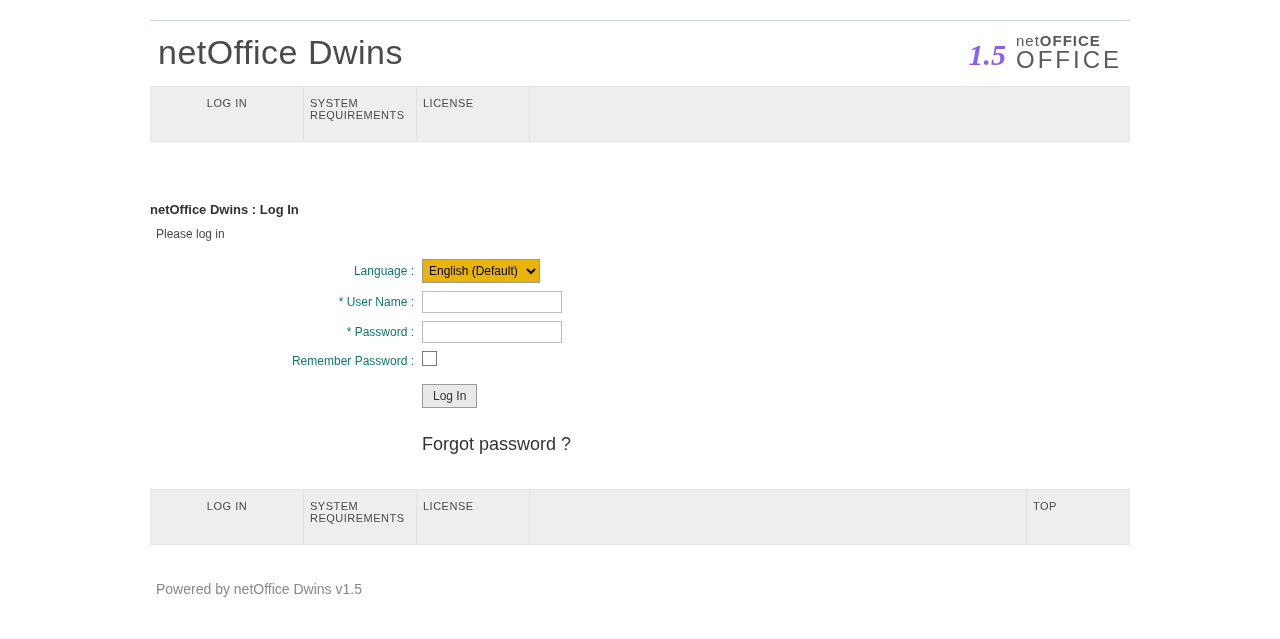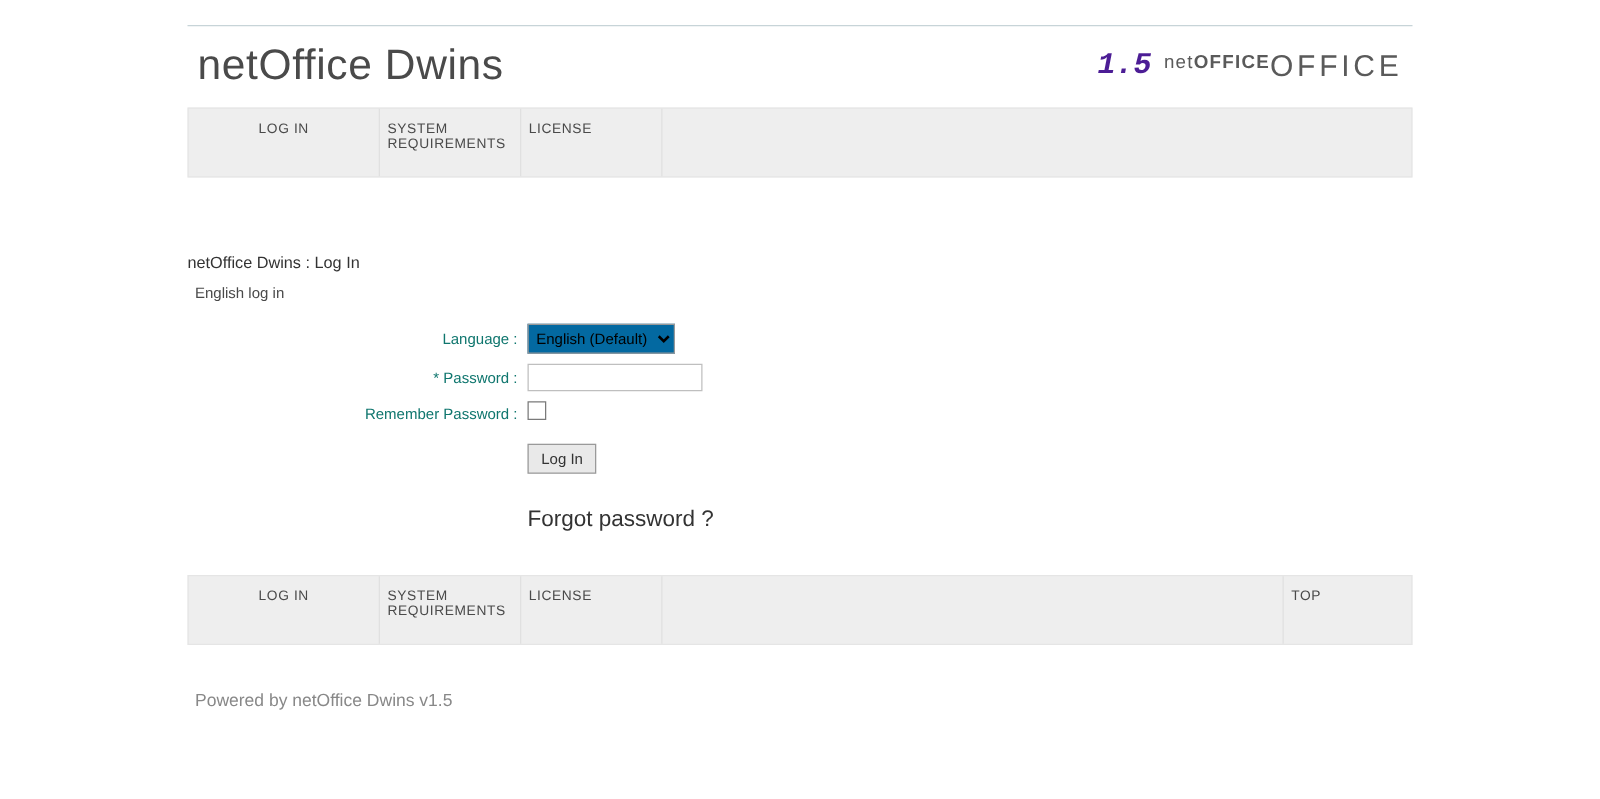--- a/index.html
+++ b/index.html
@@ -30,27 +30,27 @@
     font-weight: 500;
   }
   .brand-right {
     display: flex;
     align-items: flex-end;
     gap: 10px;
   }
   .brand-ver {
     font-style: italic;
     font-weight: bold;
-    font-size: 24px;
-    color: #4c1d95;
-    font-family: Liberation Mono, monospace;
+    font-size: 30px;
+    color: #8b5cf6;
+    font-family: Liberation Serif, serif;
   }
   .brand-stack {
     display: flex;
-    flex-direction: row;
+    flex-direction: column;
     line-height: 1;
     color: #5a5a5a;
   }
   .brand-stack .l1 { font-size: 15px; letter-spacing: 1px; }
   .brand-stack .l1 b { font-weight: bold; }
   .brand-stack .l2 { font-size: 24px; letter-spacing: 3px; font-weight: 300; }
 
   .navbar {
     background: #eeeeee;
     border: 1px solid #e5e5e5;
@@ -79,21 +79,21 @@
     width: 90px;
     border-left: 1px solid #e0e0e0;
     border-right: none;
   }
 
   .content {
     padding: 60px 0 30px 0;
   }
   .page-title {
     font-size: 13px;
-    font-weight: normal;
+    font-weight: bold;
     color: #333;
     margin-bottom: 10px;
   }
   .please {
     font-size: 12px;
     color: #4a4a4a;
     margin: 6px 0 14px 6px;
   }
   .form-table {
     border-collapse: collapse;
@@ -115,21 +115,21 @@
     height: 20px;
     border: 1px solid #bfbfbf;
     background: #fff;
     font-size: 12px;
     padding: 0 2px;
   }
   select.input-text {
     width: 118px;
     height: 24px;
     border: 1px solid #999;
-    background: #0369a1;
+    background: #eab308;
   }
   .login-btn {
     font-size: 12px;
     padding: 4px 10px;
     border: 1px solid #9a9a9a;
     background: #e9e9e9;
     color: #333;
     cursor: pointer;
   }
   .checkbox {
@@ -173,30 +173,36 @@
 
   <div class="navbar">
     <div class="navcell first">LOG IN</div>
     <div class="navcell">SYSTEM REQUIREMENTS</div>
     <div class="navcell">LICENSE</div>
     <div class="navcell navspacer"></div>
   </div>
 
   <div class="content">
     <div class="page-title">netOffice Dwins : Log In</div>
-    <div class="please">English log in</div>
+    <div class="please">Please log in</div>
 
     <table class="form-table">
       <tbody>
           <tr>
         <td class="label-cell">Language :</td>
         <td>
           <select class="input-text">
             <option>English (Default)</option>
           </select>
+        </td>
+      </tr>
+      <tr>
+        <td class="label-cell">* User Name :</td>
+        <td>
+          <input type="text" class="input-text" value="" style="">
         </td>
       </tr>
       <tr>
         <td class="label-cell">* Password :</td>
         <td>
           <input type="password" class="input-text" value="" style="">
         </td>
       </tr>
       <tr>
         <td class="label-cell">Remember Password :</td>

